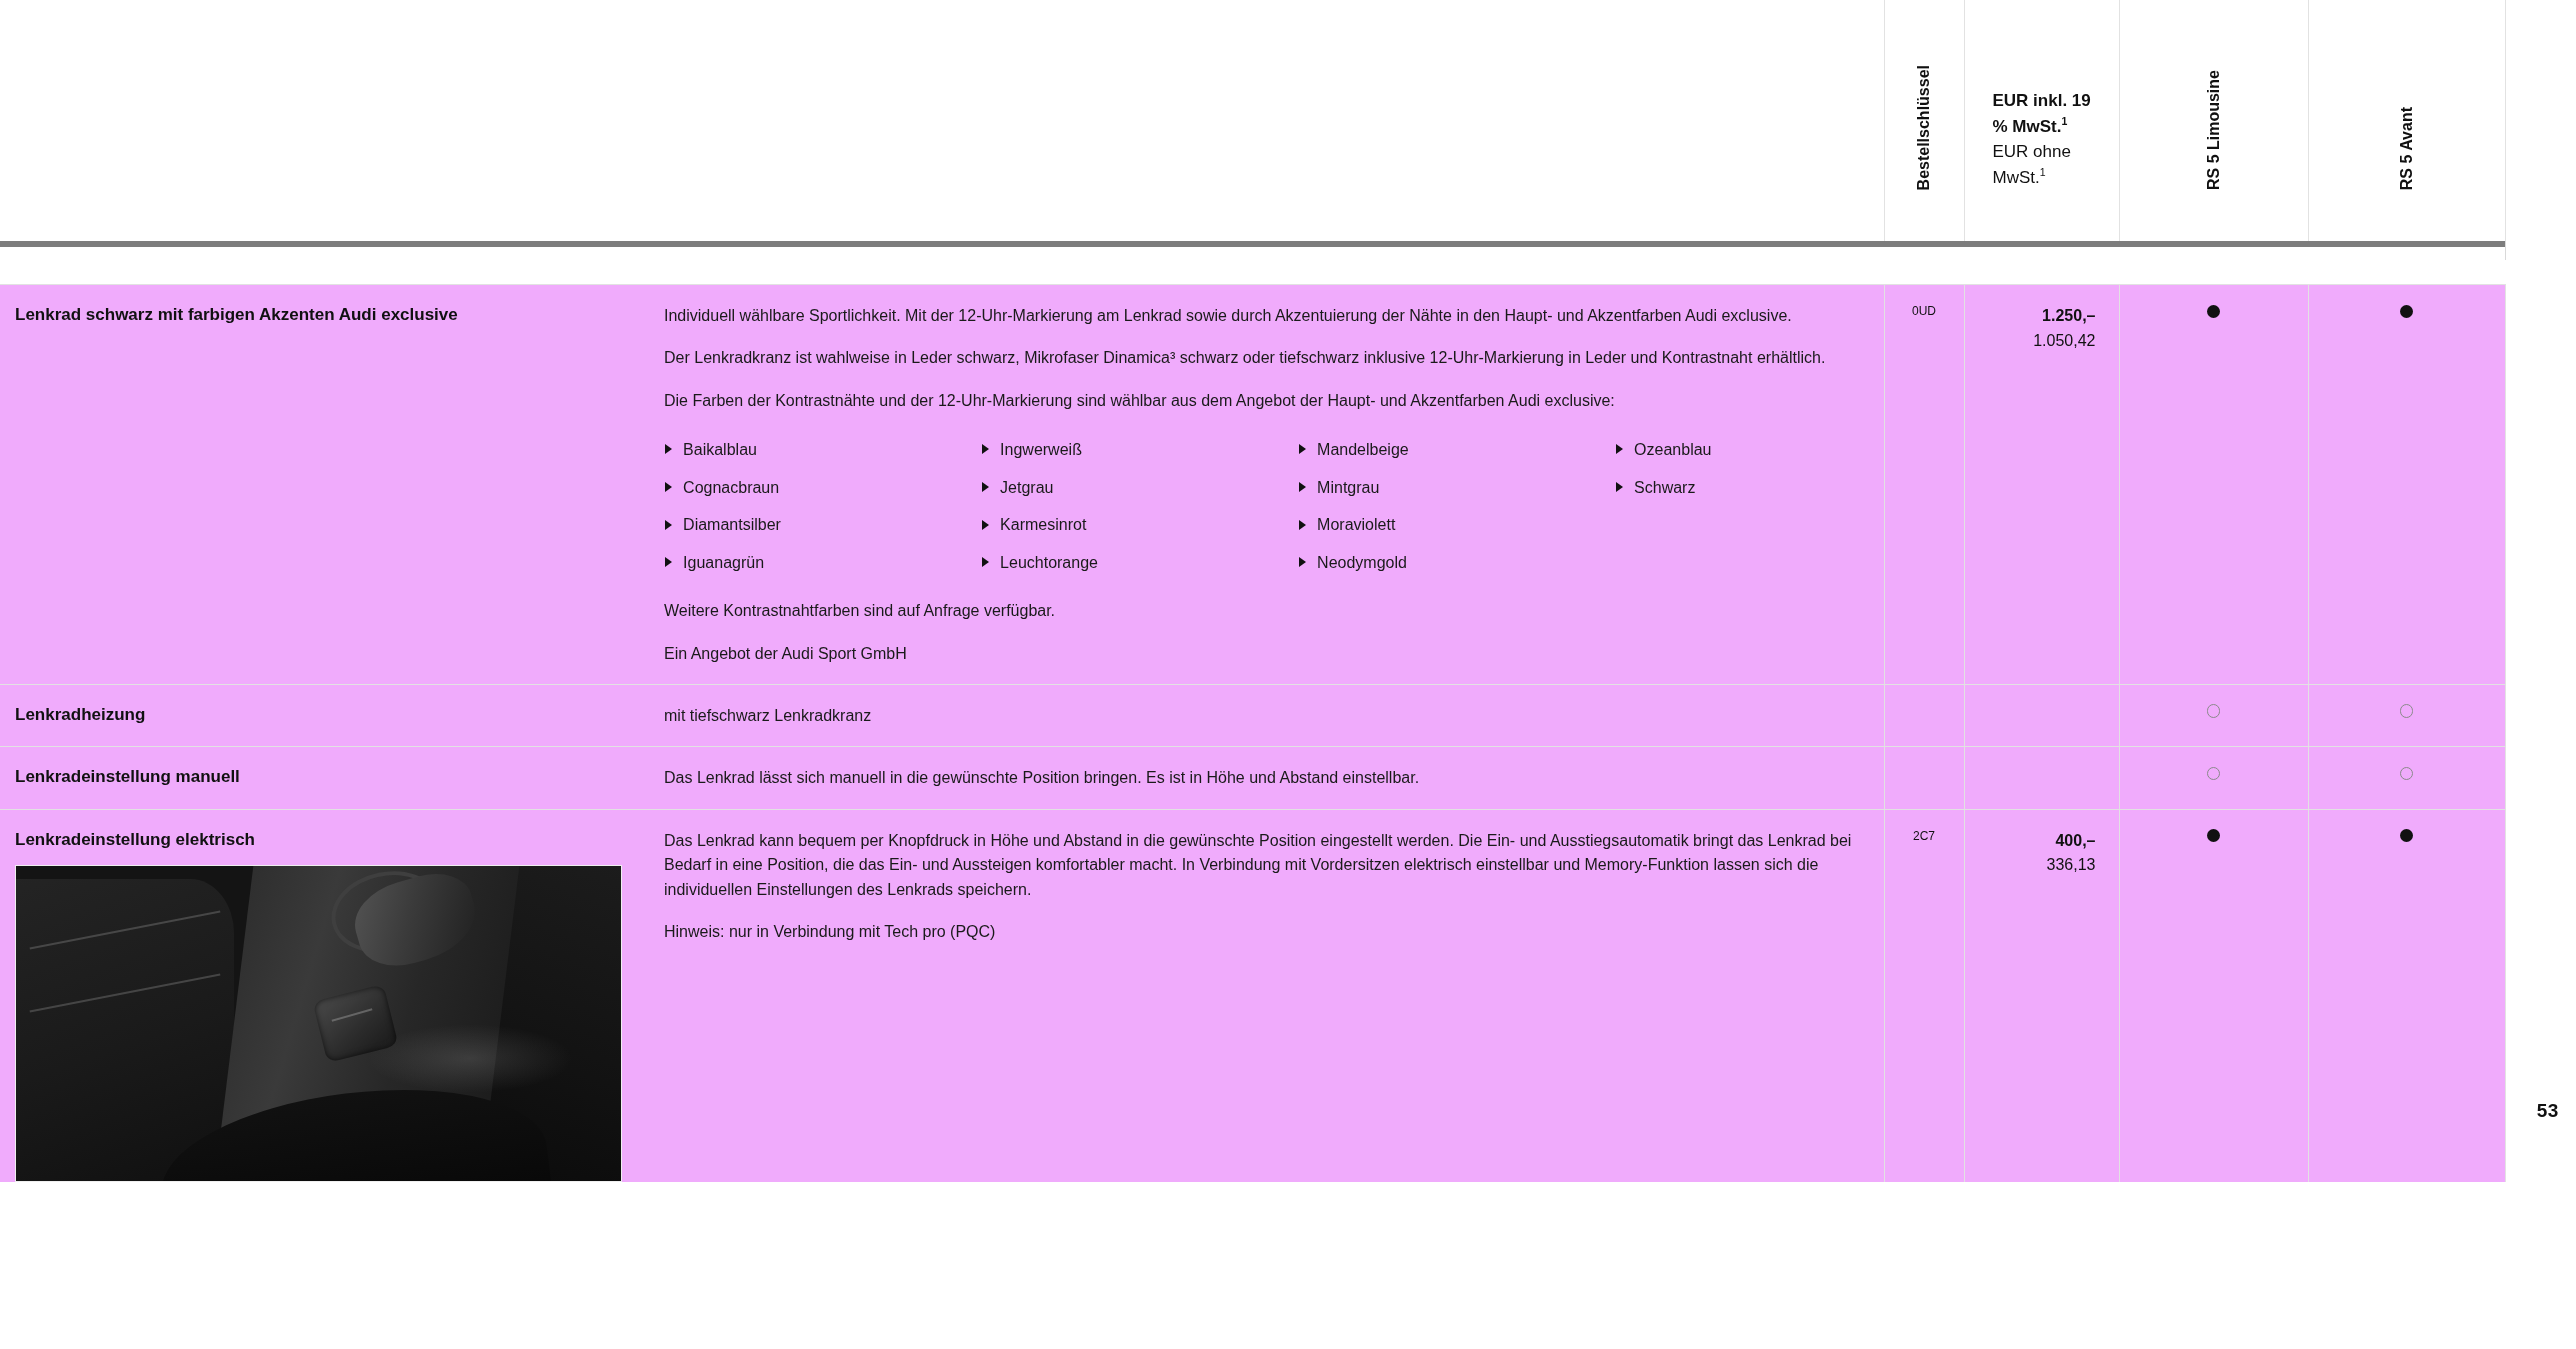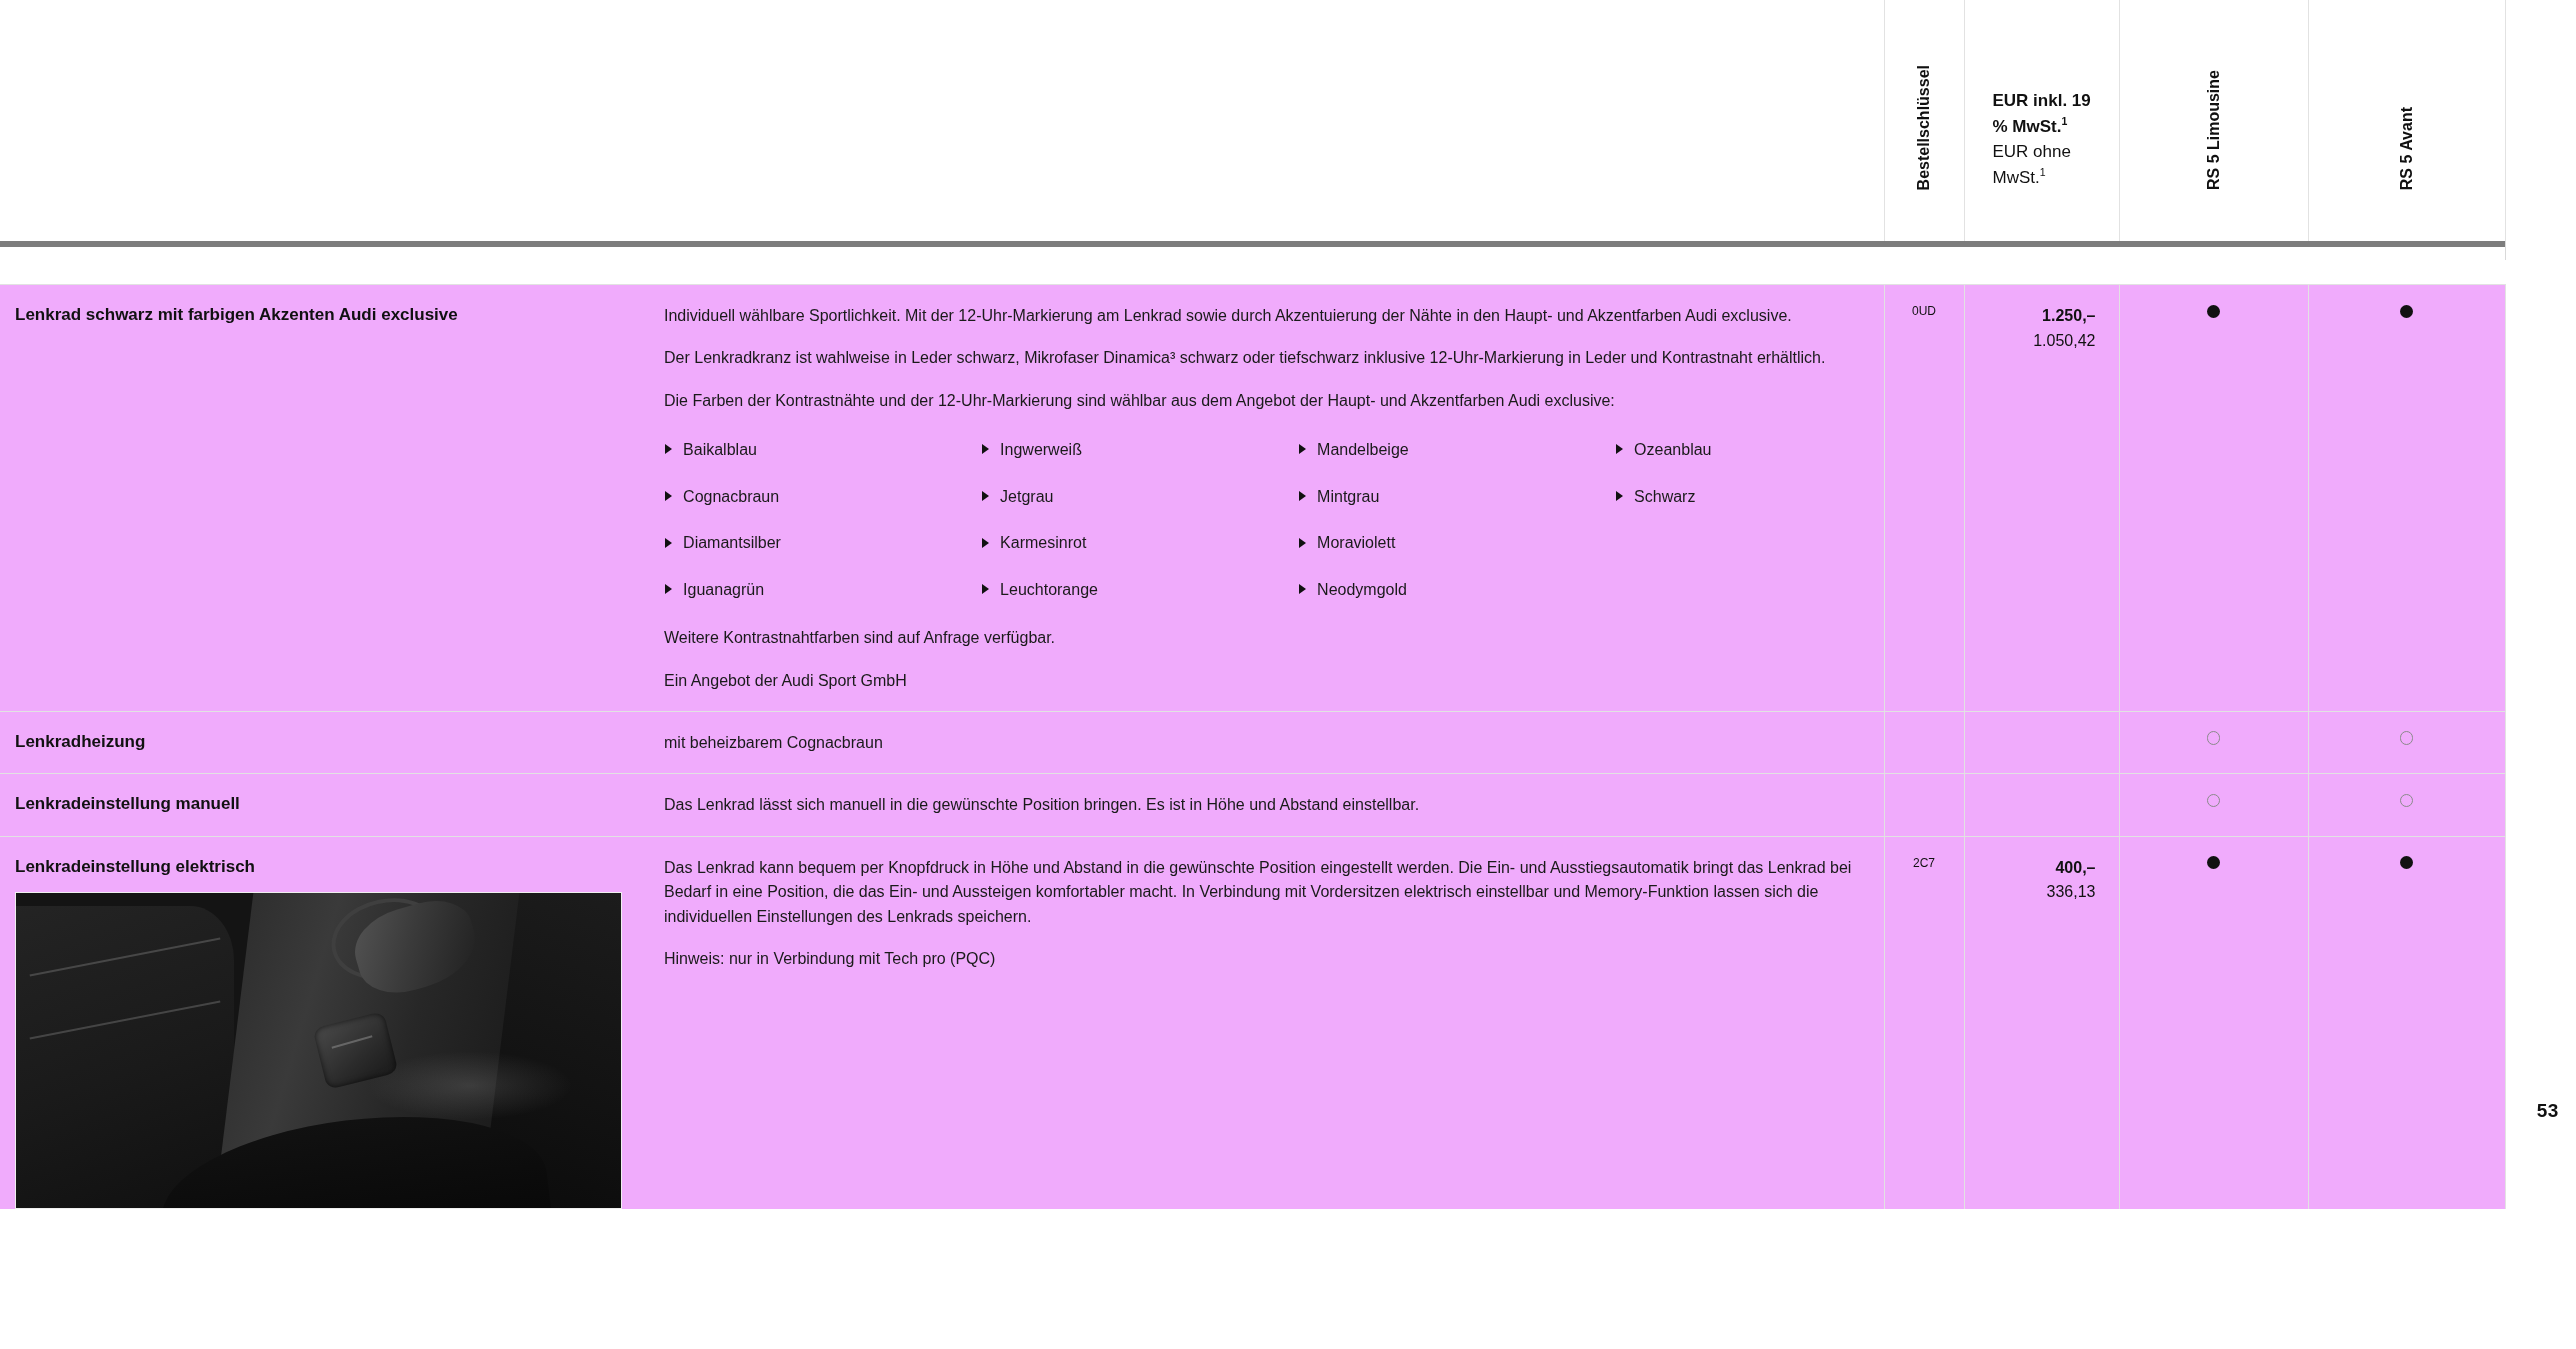--- a/index.html
+++ b/index.html
@@ -183,21 +183,21 @@
     border-radius: 50%;
     background: transparent;
     border: 1.3px solid #8a8a8a;
     vertical-align: middle;
   }
 
   
   .color-grid {
     display: grid;
     grid-template-columns: 317px 317px 317px 283px;
-    row-gap: 9px;
+    row-gap: 0px;
     margin: 0 0 17.5px 0;
   }
   .color-item {
     font-size: 16px;
     color: #1a1a1a;
     line-height: 2.36;
     white-space: nowrap;
     padding-left: 1.3px;
   }
   .color-item .tri {
@@ -410,21 +410,21 @@
         <div class="mark-cell"><span class="dot-filled"></span></div>
       </td>
     </tr>
 
     <tr>
       <td class="t-name">
         <div class="opt-name">Lenkradheizung</div>
       </td>
       <td class="t-desc">
         <div class="opt-desc">
-            <p>mit beheizbarem Cognacbraun</p>
+            <p>mit tiefschwarz Lenkradkranz</p>
           </div>
       </td>
       <td class="t-key">
         <div class="key-cell"></div>
       </td>
       <td class="t-price">
         <div class="price-cell">
           <span class="p-gross"></span>
           <span class="p-net"></span>
         </div>

